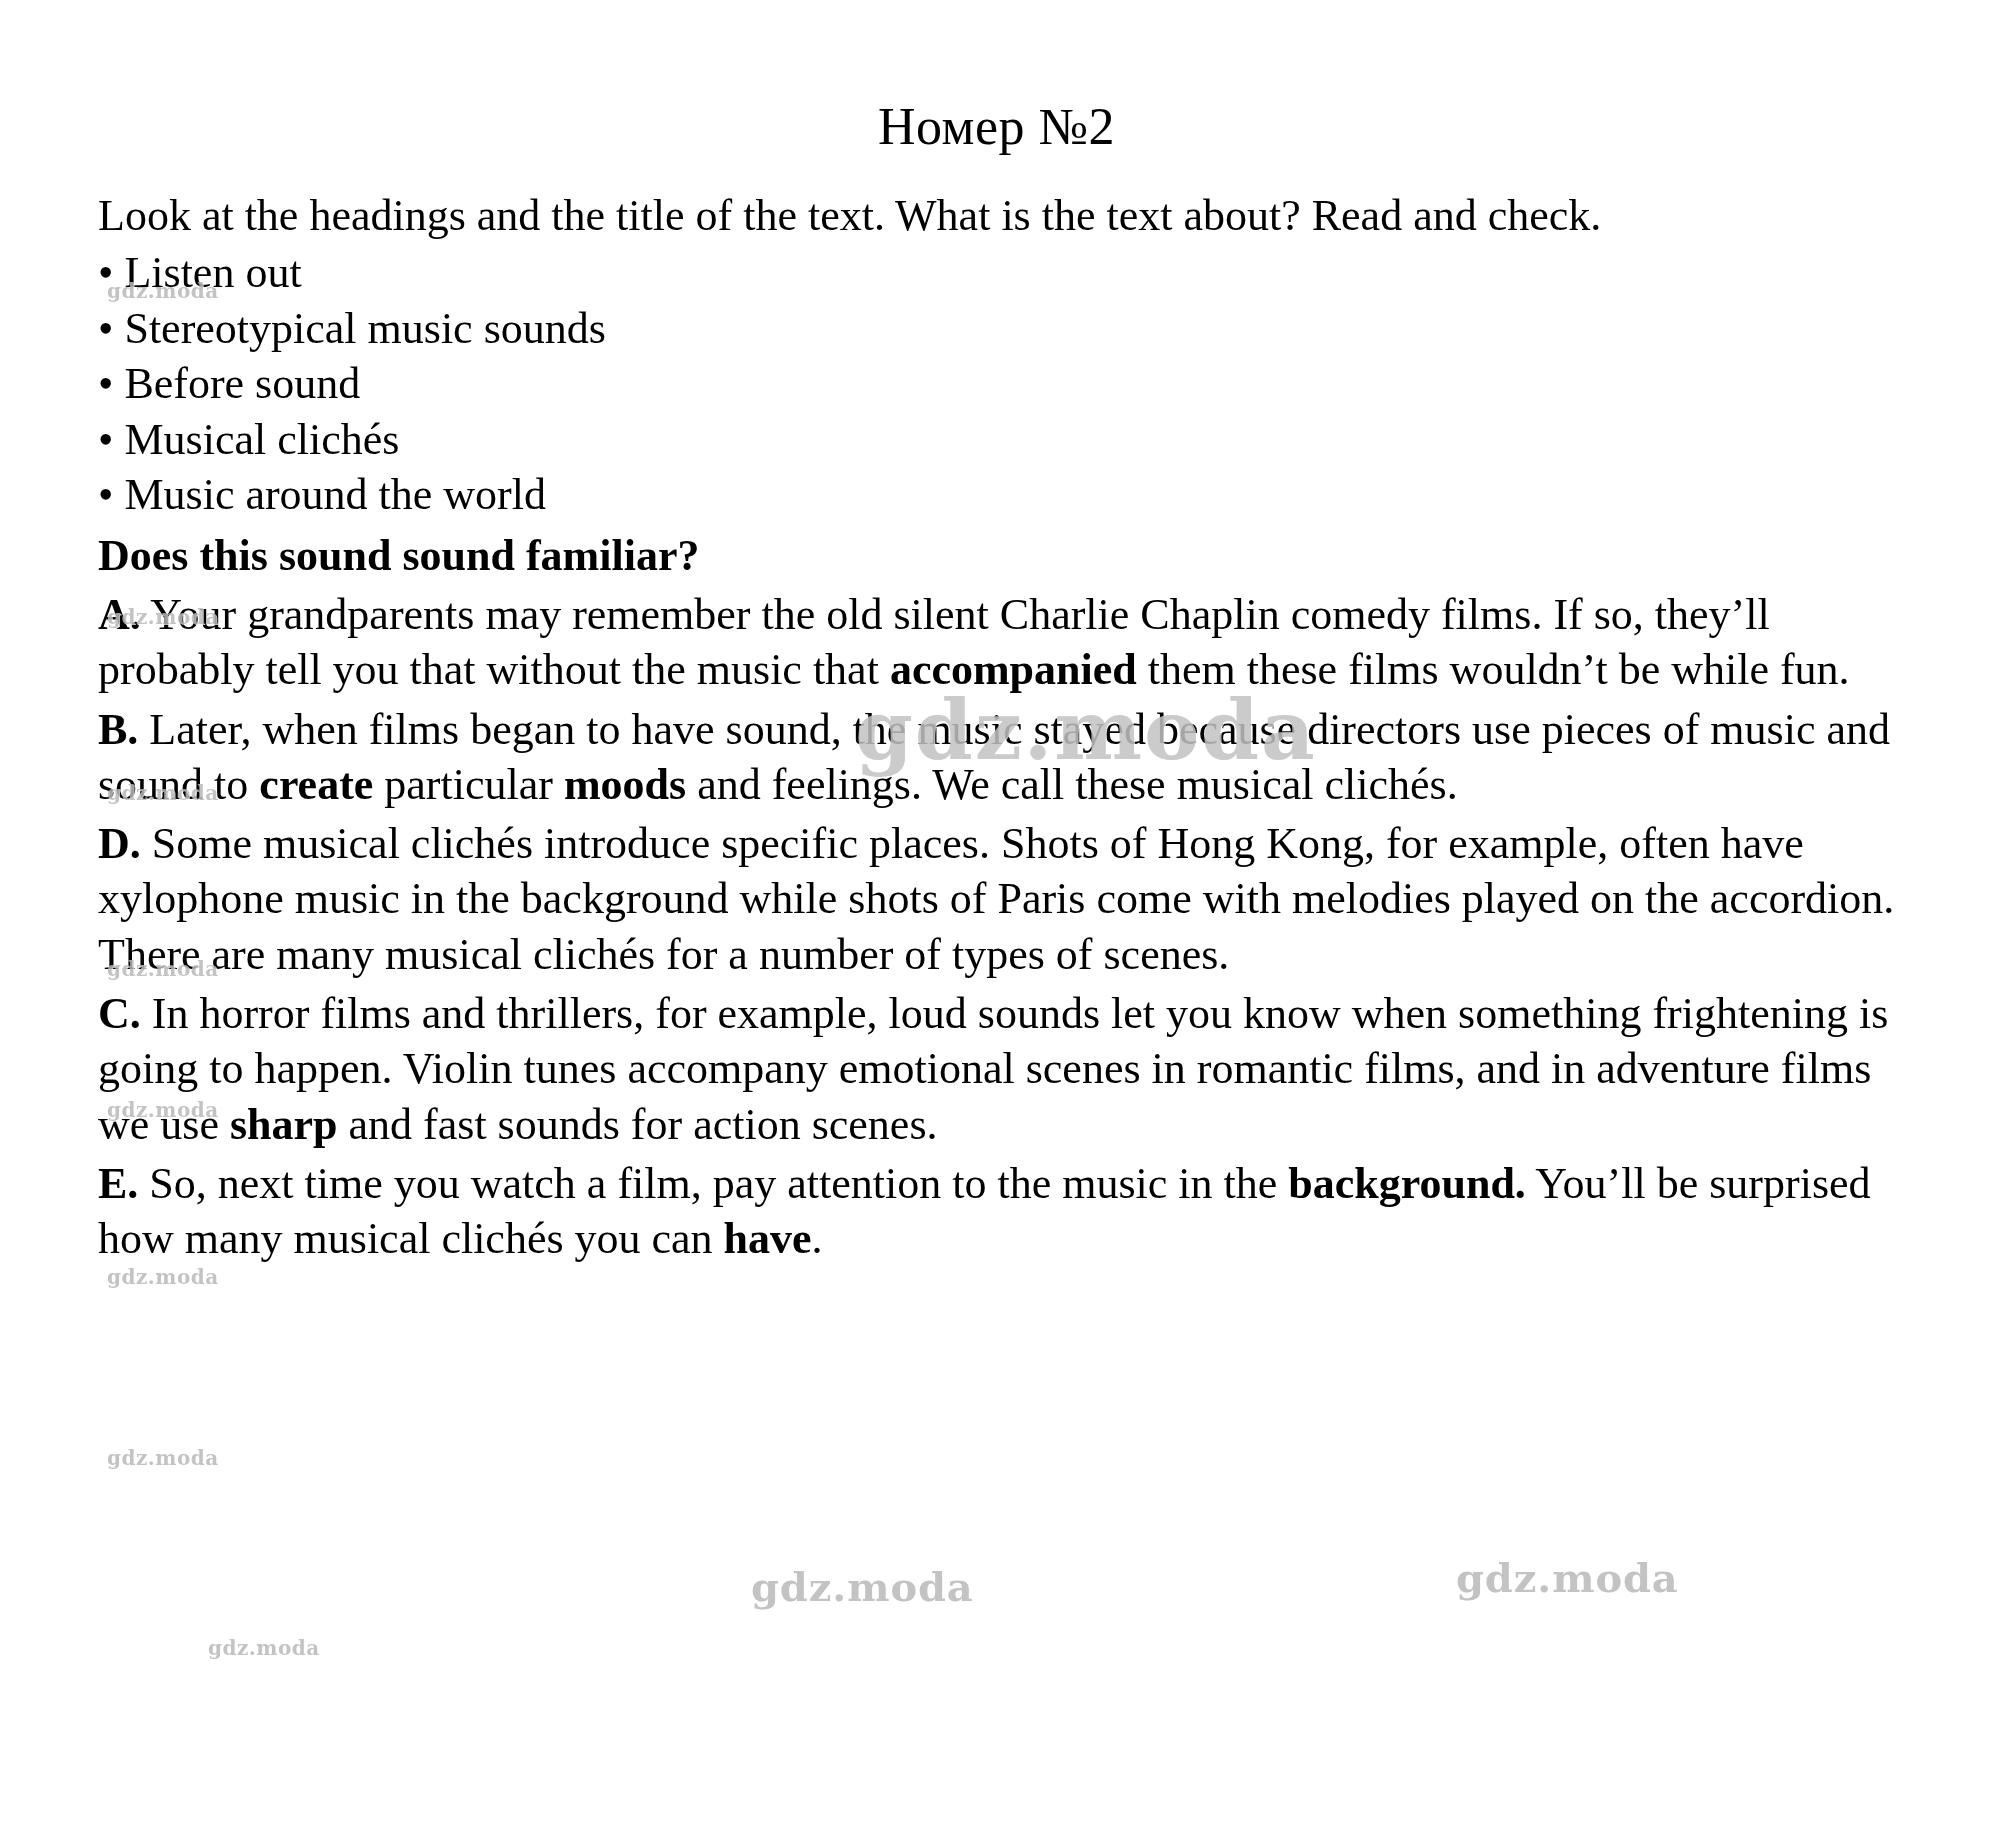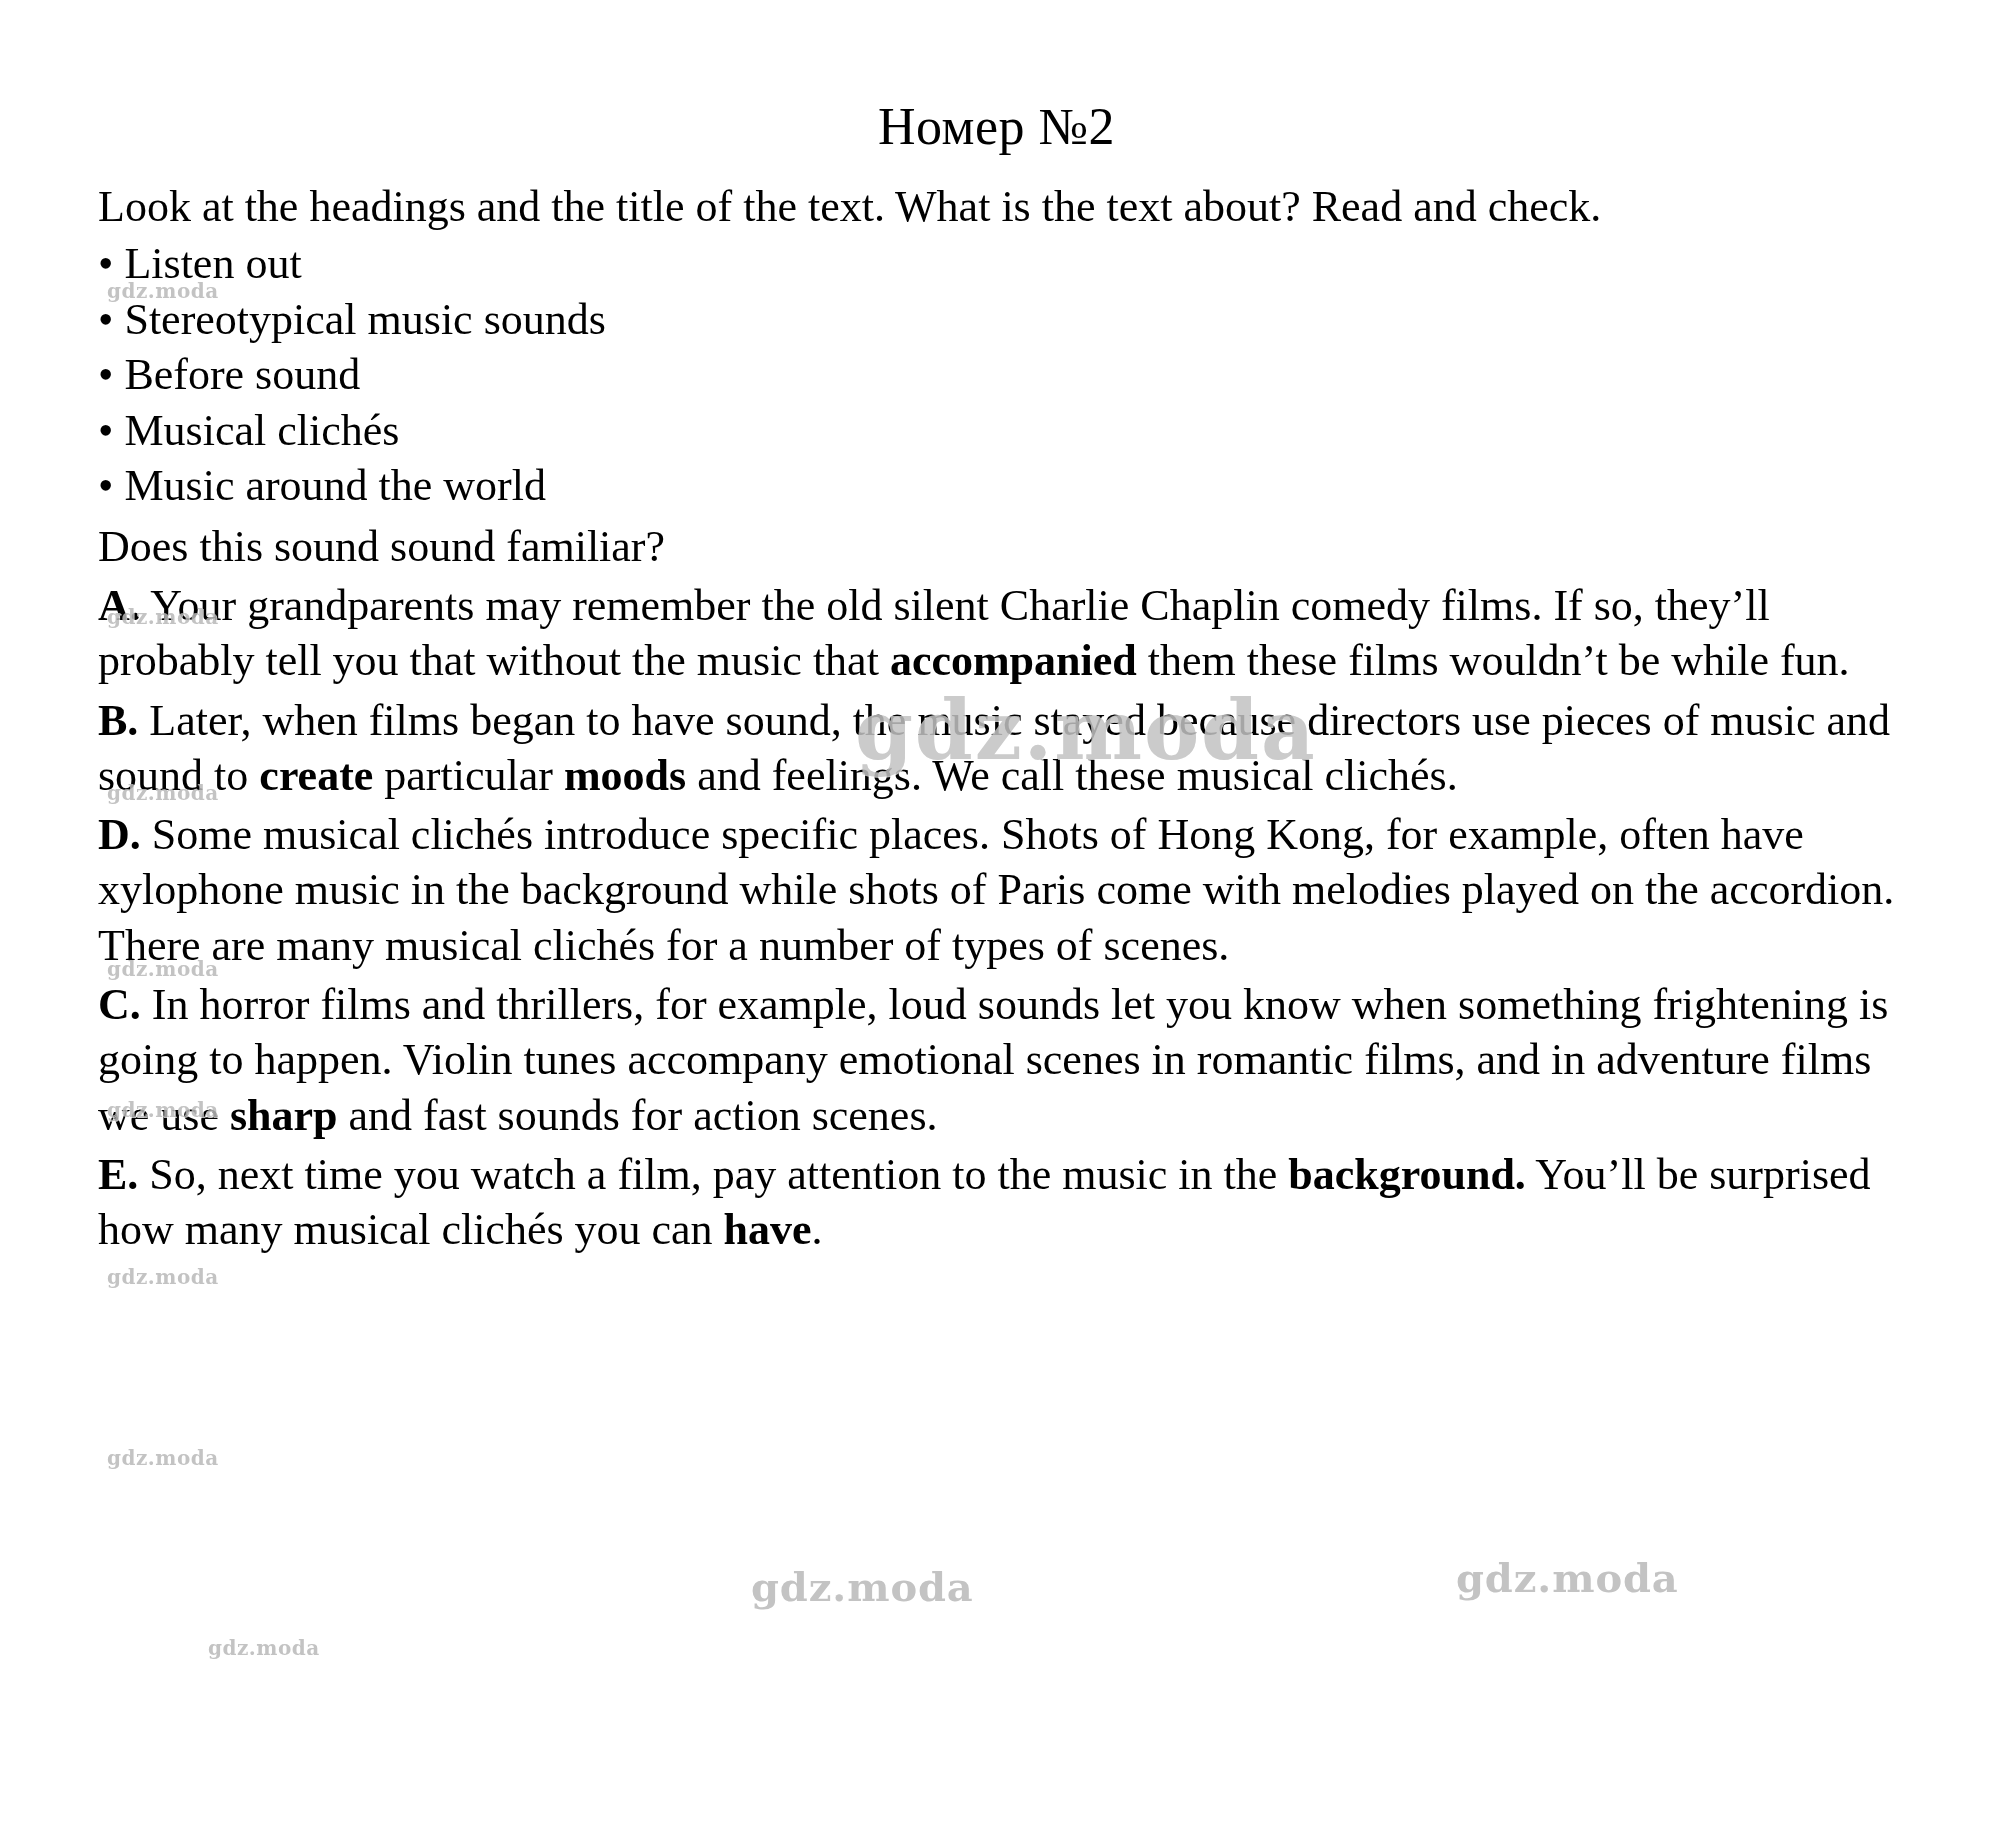--- a/index.html
+++ b/index.html
@@ -26,37 +26,37 @@
     text-align: center;
     font-size: 52px;
     line-height: 1.1;
     margin-top: 98px;
     margin-bottom: 0;
     font-weight: normal;
     letter-spacing: 0.5px;
   }
   .content {
     position: relative;
-    margin-top: 24px;
+    margin-top: 33px;
     padding-left: 98px;
     padding-right: 63px;
     font-size: 44px;
     line-height: 1.26;
   }
   .para {
     margin: 0 0 1.8px 0;
     text-indent: 0;
   }
   .bullet {
     margin: 0;
     white-space: nowrap;
   }
   .q-head {
     margin: 5.4px 0 0 0;
-    font-weight: normal;
+    font-weight: bold;
   }
   .section {
     margin: 3.6px 0 0 0;
   }
   .section .lbl {
     font-weight: bold;
   }
   b { font-weight: bold; }
 
   

